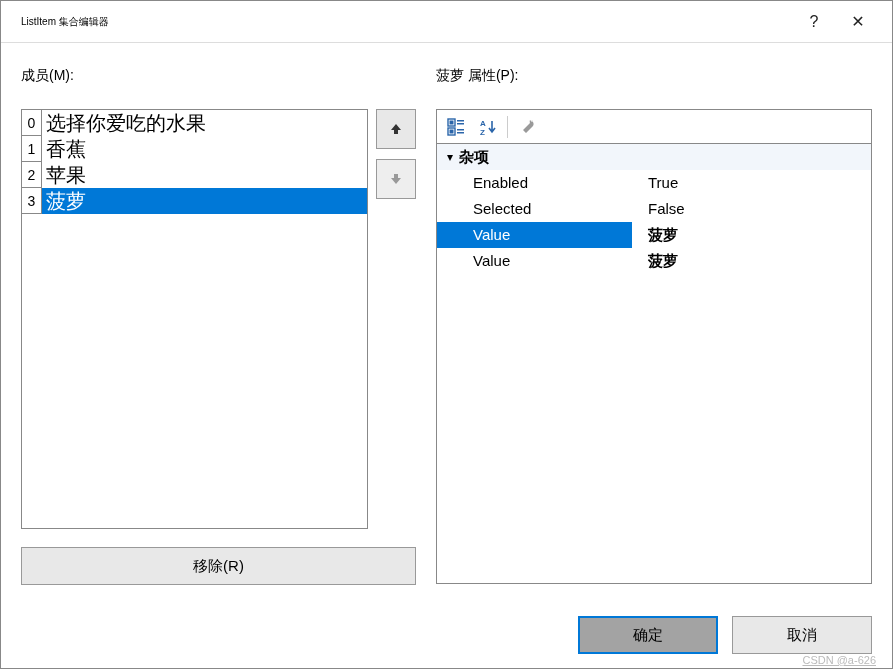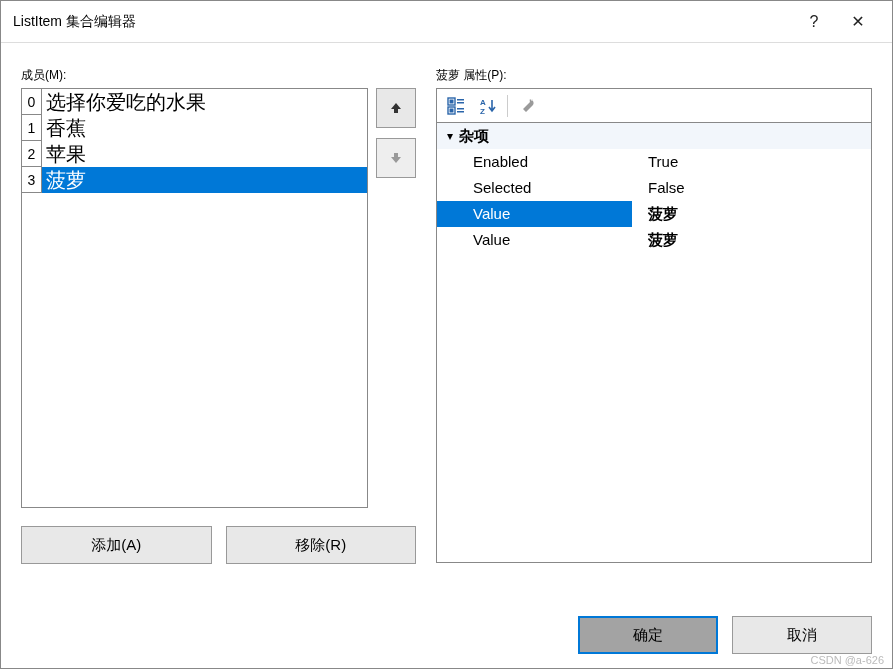--- a/index.html
+++ b/index.html
@@ -12,34 +12,34 @@
       position: relative;
       border: 1px solid #888;
     }
     .titlebar {
       height: 42px;
       display: flex;
       align-items: center;
       padding: 0 12px;
       border-bottom: 1px solid #ddd;
     }
-    .titlebar .title { flex: 1; font-size: 14px; }
+    .titlebar .title { flex: 1; font-size: 10px; margin-left: 8px; }
     .titlebar .ctrl {
       width: 44px; height: 30px;
       display: flex; align-items: center; justify-content: center;
       font-size: 16px; color: #222;
     }
     .main {
       display: flex;
       padding: 24px 20px 10px 20px;
       gap: 20px;
     }
     .left-col { width: 395px; }
     .right-col { flex: 1; }
-    .section-label { margin-bottom: 4px; font-size: 12px; }
+    .section-label { margin-bottom: 24px; font-size: 14px; }
     .members-box {
       border: 1px solid #888;
       height: 420px;
       background: #fff;
     }
     .member-row {
       display: flex;
       height: 26px;
       line-height: 26px;
     }
@@ -135,22 +135,22 @@
     }
     .prop-row.bold .pval { font-weight: bold; }
     .footer {
       position: absolute;
       bottom: 14px; right: 20px;
       display: flex; gap: 14px;
     }
     .footer .wide-btn { width: 140px; flex: none; }
     .footer .primary { border: 2px solid #0078d7; background: #a3a3a3; }
     .watermark {
-      position: absolute; bottom: 2px; right: 8px;
-      font-size: 11px; color: #bbb;
+      position: absolute; bottom: 2px; right: 16px;
+      font-size: 11px; color: #bbb; text-decoration: underline;
     }
   </style>
 </head>
 <body>
 
 <div class="titlebar">
   <div class="title">ListItem 集合编辑器</div>
   <div class="ctrl">?</div>
   <div class="ctrl">✕</div>
 </div>
@@ -186,21 +186,20 @@
             </svg>
         </button>
         <button class="sq-btn disabled">
           <svg width="14" height="14" viewBox="0 0 14 14">
               <path d="M7 12 L12 6 L9 6 L9 2 L5 2 L5 6 L2 6 Z" fill="#999"></path>
             </svg>
         </button>
       </div>
     </div>
     <div class="add-remove">
-      <button class="wide-btn">添加(A)</button>
       <button class="wide-btn">移除(R)</button>
     </div>
   </div>
 
   <div class="right-col">
     <div class="section-label">菠萝 属性(P):</div>
     <div class="prop-toolbar">
       <div class="tb-btn">
         <svg width="18" height="18" viewBox="0 0 18 18">
           <rect x="1" y="1" width="7" height="7" fill="none" stroke="#2a65aa" stroke-width="1.4"></rect>

